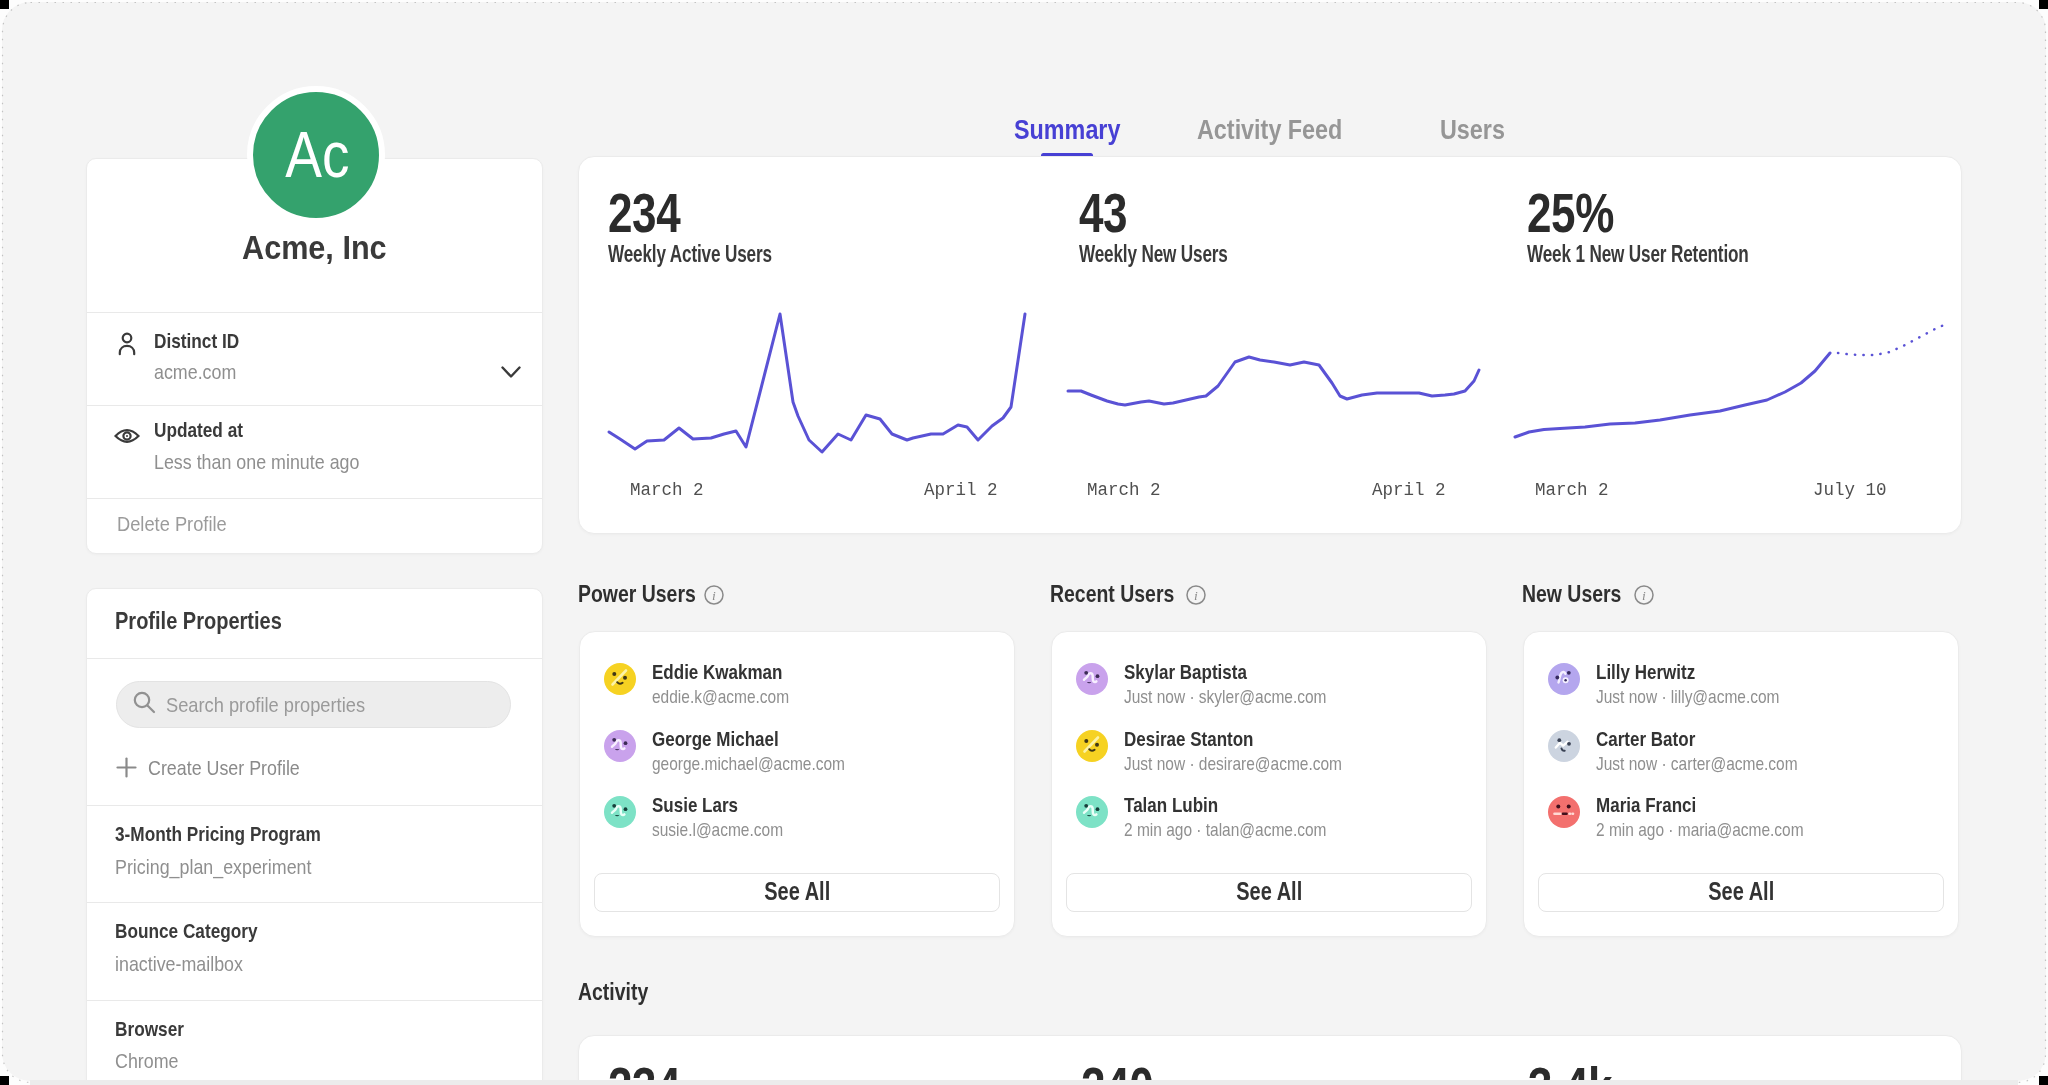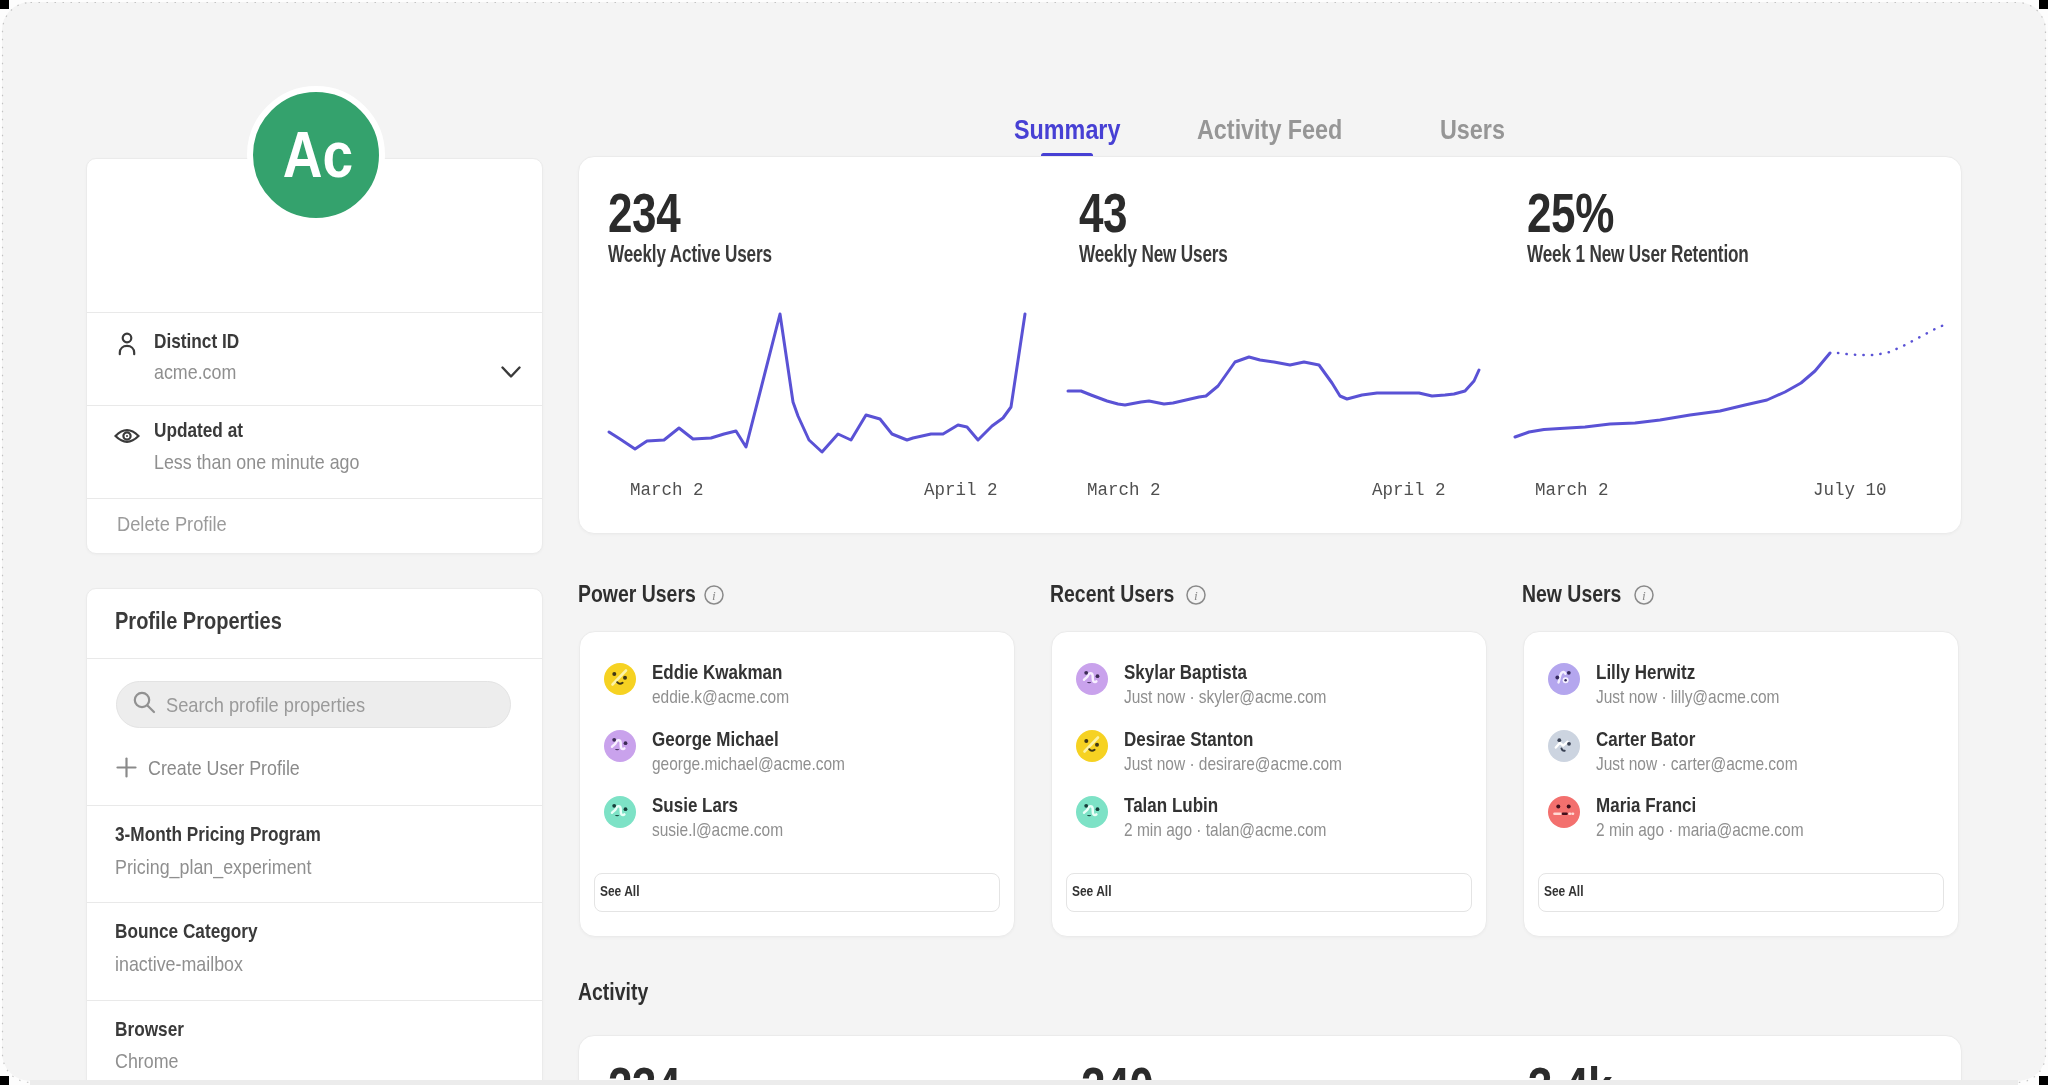--- a/index.html
+++ b/index.html
@@ -15,21 +15,21 @@
 .dark { color:#3a3a3a; }
 .gray { color:#8f8f8f; }
 .bignum { position:absolute; font-size:55px; font-weight:700; color:#2b2b2b; line-height:1; letter-spacing:-0.5px; transform:scaleX(0.80); transform-origin:left top; }
 .metriclabel { position:absolute; font-size:23px; font-weight:600; color:#3a3a3a; line-height:1; letter-spacing:-0.2px; transform:scaleX(0.745); transform-origin:left top; }
 .axis { position:absolute; font-family:"Liberation Mono", monospace; font-size:17.5px; color:#4f4f4f; line-height:1; }
 .tab { position:absolute; font-size:27px; font-weight:600; line-height:1; transform:scaleX(0.865); transform-origin:left top; }
 .sechead { position:absolute; font-size:24px; font-weight:700; color:#2f2f2f; line-height:1; transform:scaleX(0.81); transform-origin:left top; }
 .uname { position:absolute; font-size:21px; font-weight:600; color:#333; line-height:1; transform:scaleX(0.81); transform-origin:left top; }
 .uemail { position:absolute; font-size:19px; color:#8f8f8f; line-height:1; transform:scaleX(0.815); transform-origin:left top; }
 .seeall { position:absolute; height:39px; border:1px solid #e4e4e4; border-radius:8px; background:#fff;
-  font-size:15px; font-weight:600; color:#333; text-align:left; line-height:34px; }
+  font-size:25px; font-weight:600; color:#333; text-align:center; line-height:34px; }
 .seeall span { display:inline-block; transform:scaleX(0.80); transform-origin:center; }
 .avatar32 { position:absolute; width:32px; height:32px; }
 .proplabel { position:absolute; font-size:21px; font-weight:600; color:#3a3a3a; line-height:1; transform:scaleX(0.82); transform-origin:left top; }
 .propval { position:absolute; font-size:21px; color:#8f8f8f; line-height:1; transform:scaleX(0.85); transform-origin:left top; }
 .sx82 { transform:scaleX(0.82); transform-origin:left top; }
 .sx85 { transform:scaleX(0.85); transform-origin:left top; }
 .sx87 { transform:scaleX(0.87); transform-origin:left top; }
 </style>
 </head>
 <body>
@@ -43,23 +43,24 @@
   <div class="handle" style="left:0;bottom:0;"></div>
   <div class="handle" style="right:0;bottom:0;"></div>
 
   <div class="card" style="left:86px; top:158px; width:457px; height:396px; border-radius:10px;">
     <div class="divider" style="top:153px;"></div>
     <div class="divider" style="top:246px;"></div>
     <div class="divider" style="top:339px;"></div>
   </div>
 
   <div class="abs" style="left:247px; top:86px; width:126px; height:126px; border:6px solid #fff; border-radius:50%; background:#34a26d; box-sizing:content-box; z-index:5;"></div>
-  <div class="abs" style="left:247px; top:86px; width:138px; height:138px; z-index:6; display:flex; align-items:center; justify-content:center; color:#fff; font-size:64px; font-weight:700;">
+  <div class="abs" style="left:247px; top:86px; width:138px; height:138px; z-index:6; display:flex; align-items:center; justify-content:center; color:#fff; font-size:64px; font-weight:400;">
       <span style="display:inline-block; transform:scaleX(0.86); margin-left:3px;">Ac</span>
     </div>
+  <div class="abs dark bold" style="left:86px; top:230px; width:457px; text-align:center; font-size:34px; line-height:1;"><span style="display:inline-block; transform:scaleX(0.90); transform-origin:center;">Acme, Inc</span></div>
 
   <svg class="abs" style="left:116px; top:331px;" width="22" height="25" viewBox="0 0 22 25" fill="none" stroke="#3a3a3a" stroke-width="2.2">
     <circle cx="11" cy="7" r="4.3"></circle>
     <path d="M3.8 23.2 v-1.4 c0 -4.4 3.2 -6.9 7.2 -6.9 s7.2 2.5 7.2 6.9 v1.4" stroke-linecap="round"></path>
   </svg>
   <div class="abs dark sx82" style="left:154px; top:330px; font-size:21px; font-weight:600; line-height:1;">Distinct ID</div>
   <div class="abs gray sx85" style="left:154px; top:361px; font-size:21px; line-height:1;">acme.com</div>
   <svg class="abs" style="left:501px; top:366px;" width="20" height="13" viewBox="0 0 20 13" fill="none" stroke="#3a3a3a" stroke-width="2.4" stroke-linecap="round" stroke-linejoin="round">
     <polyline points="1.5,1.5 10,10.5 18.5,1.5"></polyline>
   </svg>

